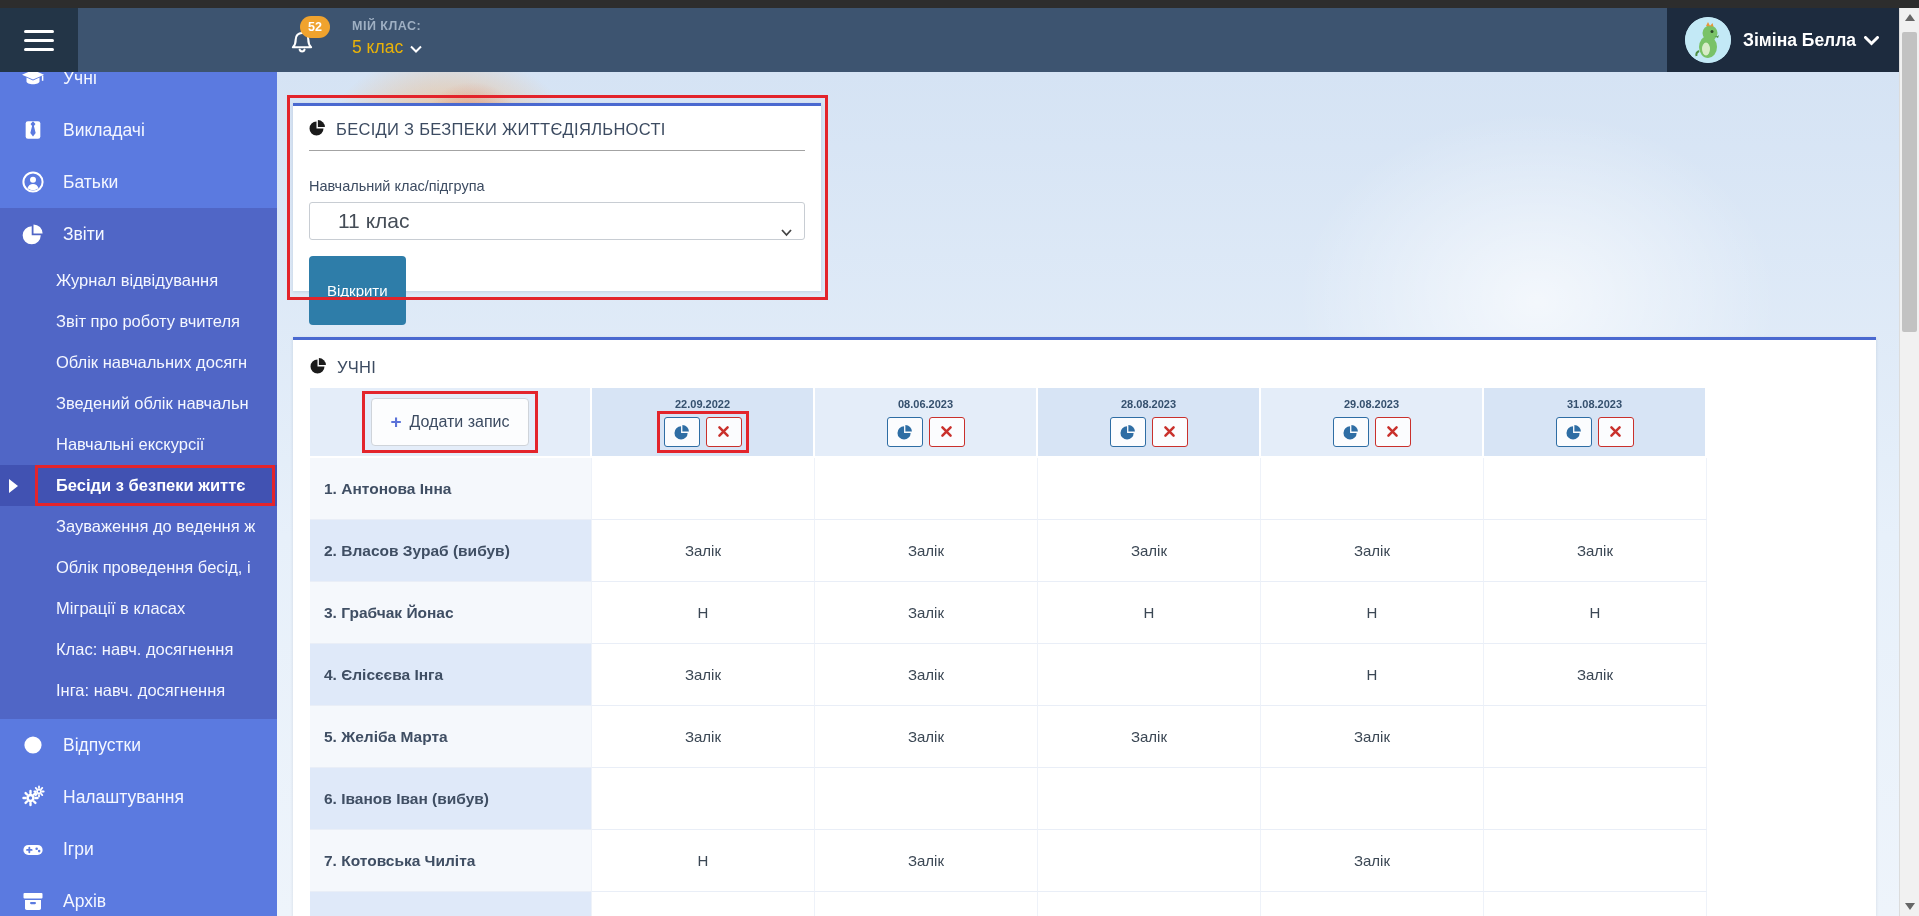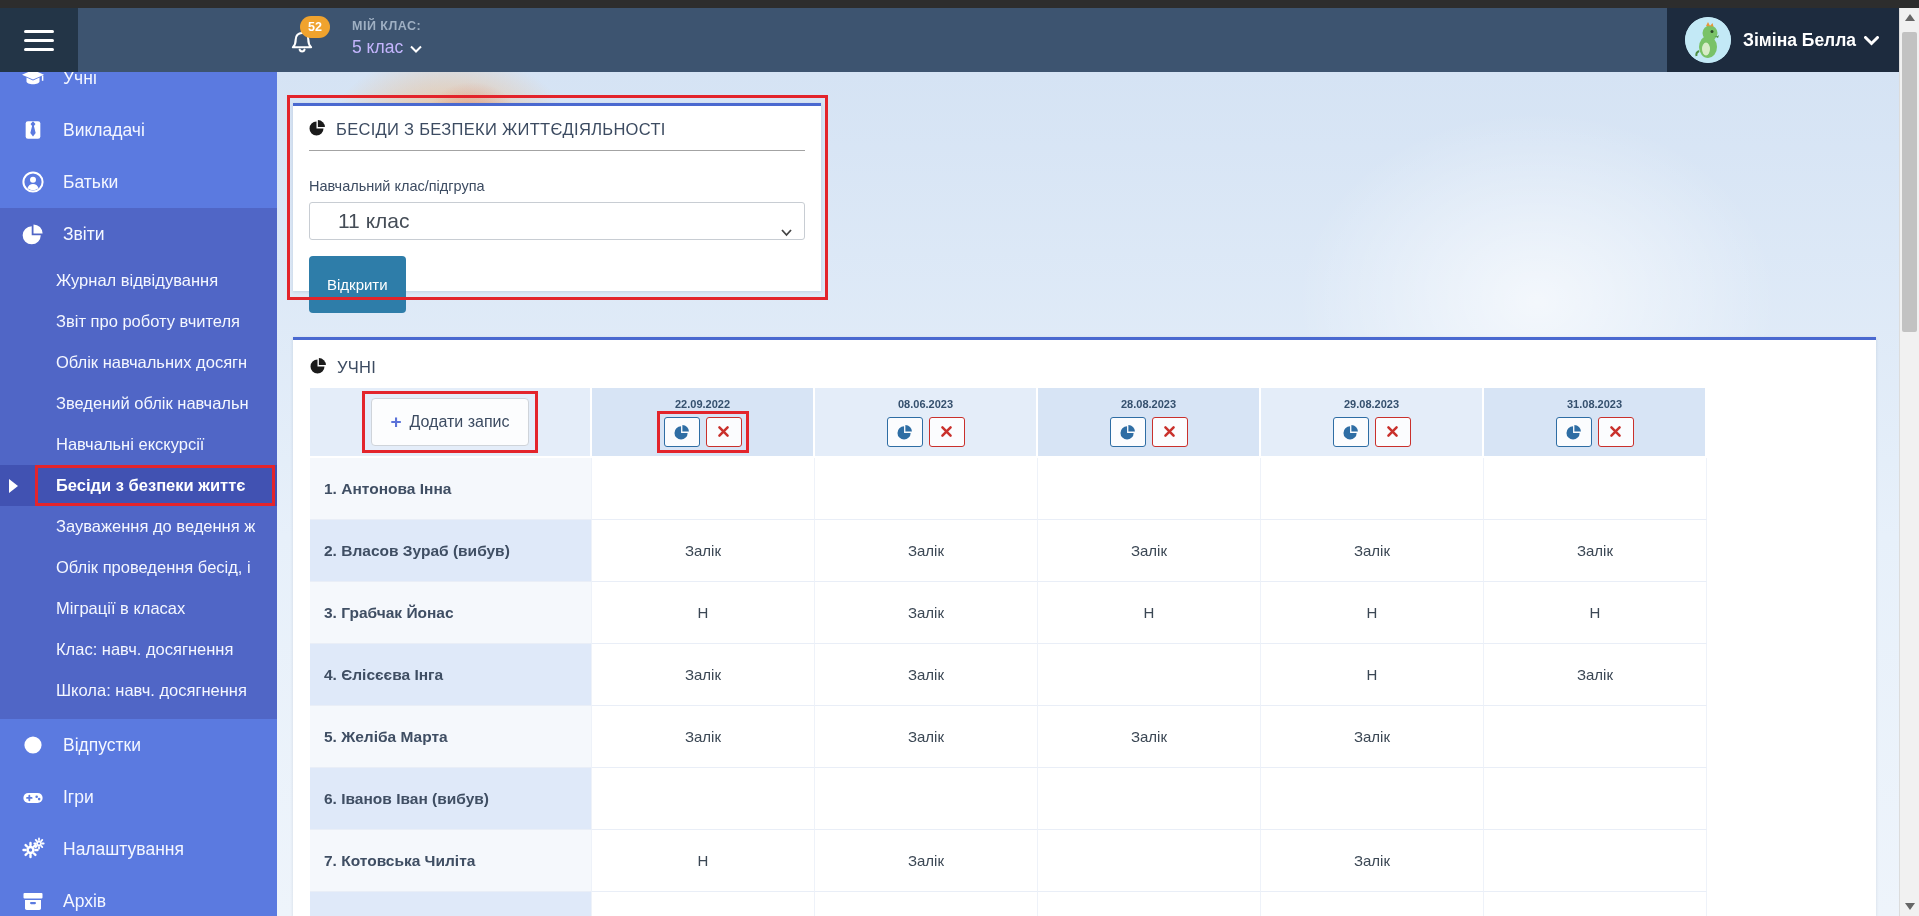--- a/index.html
+++ b/index.html
@@ -23,21 +23,21 @@
   .brand .o b { display:flex; width:21px; height:21px; border-radius:50%; background:#233547;
                 align-items:center; justify-content:center; }
   .brand .o b i { display:block; width:0; height:0; border-left:8px solid #e2503c;
                   border-top:5px solid transparent; border-bottom:5px solid transparent; margin-left:3px; }
   .bellwrap { position:absolute; left:288px; top:20px; width:30px; height:32px; cursor:pointer; }
   .badge { position:absolute; left:12px; top:-12px; min-width:30px; height:22px; border-radius:11px;
            background:#f0a32e; color:#fff; font-size:12.5px; font-weight:bold;
            display:flex; align-items:center; justify-content:center; padding:0 6px; }
   .myclass { position:absolute; left:352px; top:11px; cursor:pointer; }
   .myclass .lbl { color:#9fb0c3; font-size:12.5px; font-weight:bold; letter-spacing:.5px; }
-  .myclass .val { color:#c4b5fd; font-size:17.5px; margin-top:4px; display:flex; align-items:center; gap:7px; }
+  .myclass .val { color:#eab308; font-size:17.5px; margin-top:4px; display:flex; align-items:center; gap:7px; }
 
   .userpanel { position:absolute; left:1667px; top:8px; width:232px; height:64px; background:#1d2b3e;
                display:flex; align-items:center; cursor:pointer; }
   .avatar { position:relative; width:46px; height:46px; border-radius:50%; background:#c3e9f6; margin-left:18px;
             overflow:hidden; flex:none; }
   .username { color:#fff; font-size:17.5px; font-weight:bold; margin-left:12px; display:flex; align-items:center; gap:8px; }
 
   
   .vscroll { position:absolute; right:0; top:8px; width:20px; height:908px; background:#f1f1f1; border-left:1px solid #dcdcdc; }
   .vs-btn { position:absolute; left:0; width:19px; height:19px; background:#f1f1f1;
@@ -82,21 +82,21 @@
   
   .rf-card1 { position:absolute; left:10px; top:23px; width:541px; height:205px;
               border:3px solid #e3242b; z-index:5; pointer-events:none; }
   .card1 { left:16px; top:31px; width:528px; height:188px; padding:13px 16px 0; z-index:2; }
   .card1 .card-head { padding-bottom:10px; border-bottom:1px solid #a3a3a3; }
   .field-label { margin-top:27px; font-size:14.5px; color:#3c4b61; }
   .select { margin-top:8px; height:38px; border:1px solid #c8cdd3; border-radius:3px; background:#fff;
             display:flex; align-items:center; padding:0 28px; font-size:21px; color:#454d57; cursor:pointer; position:relative; }
   .select .caret { position:absolute; right:12px; top:15px; }
   .btn-open { display:inline-block; margin-top:16px; background:#2e7da9; color:#fff; font-size:15px;
-              padding:20px 18px; border-radius:4px; border:none; cursor:pointer; }
+              padding:26px 18px; border-radius:4px; border:none; cursor:pointer; }
 
   
   .card2 { left:16px; top:265px; width:1583px; height:579px; padding:12px 17px 0; overflow:hidden; }
   .card2 .card-head { height:30px; }
 
   .grid { display:grid; grid-template-columns:282px 223px 223px 223px 223px 223px; width:1397px; margin-top:6px; }
   .hcell { height:70px; border-right:2px solid #fff; border-bottom:2px solid #fff;
            display:flex; flex-direction:column; align-items:center; justify-content:center; }
   .hcell.light { background:#e4edf9; }
   .hcell.dark  { background:#d7e4f5; }
@@ -242,61 +242,61 @@
             <div class="subitem">Навчальні екскурсії</div>
             <div class="subitem active">
               <span class="tri"></span>
               <span>Бесіди з безпеки життє</span>
               <span class="rf-side"></span>
             </div>
             <div class="subitem">Зауваження до ведення ж</div>
             <div class="subitem">Облік проведення бесід, і</div>
             <div class="subitem">Міграції в класах</div>
             <div class="subitem">Клас: навч. досягнення</div>
-            <div class="subitem">Школа: навч. досягнення</div>
+            <div class="subitem">Інга: навч. досягнення</div>
           </div>
         </div>
         <div class="side-item">
           <span class="sicon">
             <svg width="24" height="24" viewBox="0 0 24 24">
               <circle cx="12" cy="12" r="8.6" fill="#fff"></circle>
             </svg>
           </span>
           <span>Відпустки</span>
-        </div>
-        <div class="side-item">
-          <span class="sicon">
-            <svg width="26" height="22" viewBox="0 0 24 24">
-      <rect x="1.5" y="7.5" width="21" height="11" rx="5.5" fill="#fff"></rect>
-      <path d="M8 10.5v5M5.5 13h5" stroke="#5b7ae0" stroke-width="2" stroke-linecap="round"></path>
-      <circle cx="16" cy="11.7" r="1.4" fill="#5b7ae0"></circle>
-              <circle cx="18.7" cy="14.3" r="1.4" fill="#5b7ae0"></circle>
-            </svg>
-          </span>
-          <span>Ігри</span>
         </div>
         <div class="side-item">
           <span class="sicon">
             <svg width="25" height="24" viewBox="0 0 24 24">
       <g stroke="#fff" stroke-width="2.4" stroke-linecap="round">
         <path d="M14 13h2M12.5 16.5l1.4 1.4M9 18v2M5.5 16.5l-1.4 1.4M4 13H2M5.5 9.5L4.1 8.1M9 8V6M12.5 9.5l1.4-1.4"></path>
               </g>
       <circle cx="9" cy="13" r="4.2" fill="#fff"></circle>
               <circle cx="9" cy="13" r="1.7" fill="#5b7ae0"></circle>
       <g stroke="#fff" stroke-width="1.8" stroke-linecap="round">
         <path d="M20.6 6.5h1.6M19.7 9l1.1 1.1M17.5 10v1.6M15.3 9l-1.1 1.1M14.4 6.5h-1.6M15.3 4l-1.1-1.1M17.5 3V1.4M19.7 4l1.1-1.1"></path>
               </g>
       <circle cx="17.5" cy="6.5" r="2.7" fill="#fff"></circle>
               <circle cx="17.5" cy="6.5" r="1.1" fill="#5b7ae0"></circle>
             </svg>
           </span>
           <span>Налаштування</span>
         </div>
         <div class="side-item">
           <span class="sicon">
+            <svg width="26" height="22" viewBox="0 0 24 24">
+      <rect x="1.5" y="7.5" width="21" height="11" rx="5.5" fill="#fff"></rect>
+      <path d="M8 10.5v5M5.5 13h5" stroke="#5b7ae0" stroke-width="2" stroke-linecap="round"></path>
+      <circle cx="16" cy="11.7" r="1.4" fill="#5b7ae0"></circle>
+              <circle cx="18.7" cy="14.3" r="1.4" fill="#5b7ae0"></circle>
+            </svg>
+          </span>
+          <span>Ігри</span>
+        </div>
+        <div class="side-item">
+          <span class="sicon">
             <svg width="24" height="24" viewBox="0 0 24 24">
       <rect x="2.5" y="4" width="19" height="5.5" rx="1" fill="#fff"></rect>
       <path d="M4 11h16v8.3c0 .9-.8 1.7-1.7 1.7H5.7c-.9 0-1.7-.8-1.7-1.7z" fill="#fff"></path>
       <rect x="9" y="13" width="6" height="2.2" rx="1.1" fill="#5b7ae0"></rect>
             </svg>
           </span>
           <span>Архів</span>
         </div>
       </div>
   </div>

